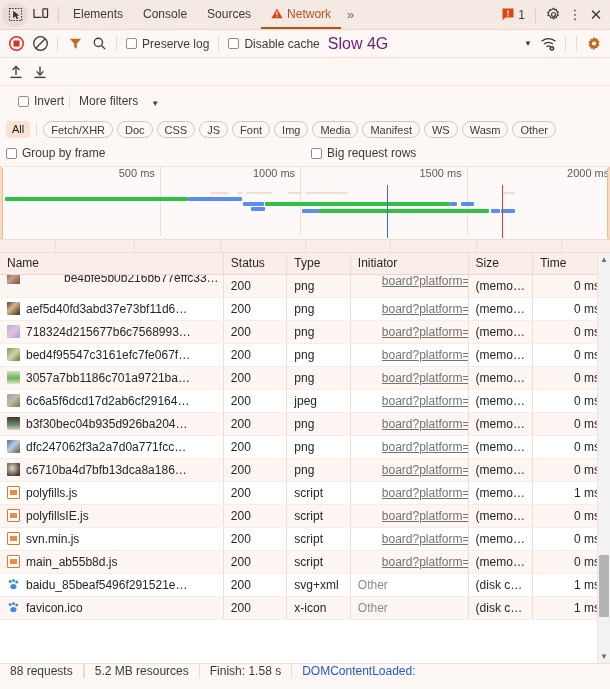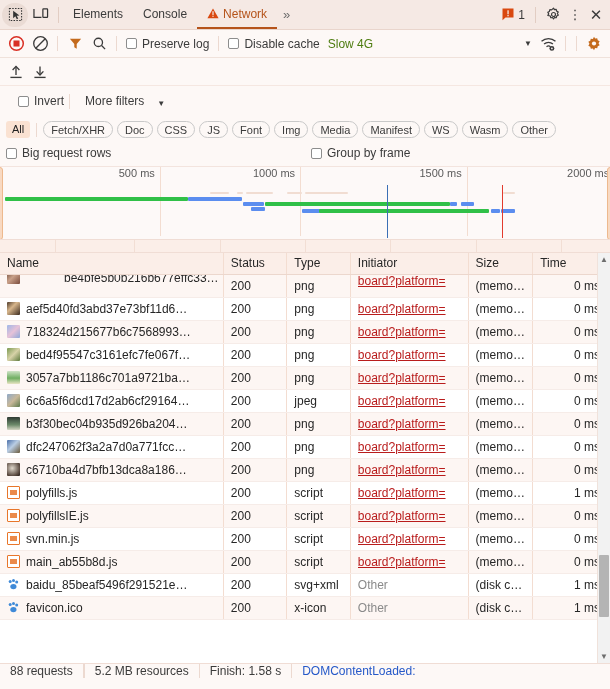--- a/index.html
+++ b/index.html
@@ -151,22 +151,22 @@
   .cbox.checked::after {
     content: "";
     position: absolute;
     left: 3px; top: 0px;
     width: 3px; height: 6px;
     border: solid #fff;
     border-width: 0 1.6px 1.6px 0;
     transform: rotate(42deg);
   }
   .throttle-label {
-    font-size: 12px;
-    color: #4d7c0f;
+    font-size: 16px;
+    color: #701a75;
     padding: 0 4px;
     white-space: nowrap;
     flex: 0 0 auto;
   }
   .caret {
     font-size: 8px;
     color: #3b3b3b;
     padding: 0 4px;
     flex: 0 0 auto;
   }
@@ -217,21 +217,21 @@
     align-items: center;
     gap: 5px;
     margin-left: 12px;
     font-size: 12px;
     flex: 0 0 auto;
   }
   .morefilters {
     display: flex;
     align-items: flex-end;
     gap: 13px;
-    margin-left: 10px;
+    margin-left: 4px;
     font-size: 12px;
     flex: 0 0 auto;
   }
 
   
   .chiprow {
     height: 27px;
     min-height: 27px;
     display: flex;
     align-items: center;
@@ -420,26 +420,27 @@
   }
   .fico.paw {
     background: transparent;
     color: #3f8ad8;
     font-size: 11px;
     line-height: 13px;
     text-align: center;
   }
   .status-cell { color: #8a8a8a; margin-top: 45px; }
   .init-link {
-    color: #b91c1c;
+    color: #737373;
     text-decoration: underline;
     overflow: hidden;
     text-overflow: clip;
     white-space: nowrap;
     display: block;
+    margin-left: 24px;
   }
   .init-other { color: #8a8a8a; }
   .size-cell { color: #8a8a8a; }
   .rowclip td { height: 14px; border-bottom: 1px solid #f6ece8; }
   .rowclip .namecell { margin-top: -6px; gap: 44px; }
   .rowclip td > * { position: relative; top: -5px; }
 
   
   .vscroll {
     position: absolute;
@@ -507,20 +508,21 @@
     <div class="tb-icon">
       <svg width="16" height="15" viewBox="0 0 17 16">
         <path d="M1 2 V11 H9" stroke="#333" stroke-width="1.3" fill="none"></path>
         <rect x="10.5" y="2" width="5" height="9" rx="0.6" stroke="#333" stroke-width="1.3" fill="none"></rect>
       </svg>
     </div>
     <div class="tb-sep"></div>
 
     <div class="tab">Elements</div>
     <div class="tab">Console</div>
+    <div class="tab">Sources</div>
     <div class="tab active">
       <span>
         <svg width="12" height="11" viewBox="0 0 12 11">
           <path d="M6 0.6 L11.6 10.2 H0.4 Z" fill="#d9480f"></path>
           <rect x="5.4" y="3.2" width="1.2" height="3.8" fill="#f5e9e4"></rect>
           <rect x="5.4" y="7.7" width="1.2" height="1.2" fill="#f5e9e4"></rect>
         </svg>
       </span>
       <span>Network</span>
     </div>
@@ -647,25 +649,25 @@
     <span class="chip">Media</span>
     <span class="chip">Manifest</span>
     <span class="chip">WS</span>
     <span class="chip">Wasm</span>
     <span class="chip">Other</span>
   </div>
 
   <div class="optgrid">
     <div class="cbwrap">
       <span class="cbox"></span>
-      <span>Big request rows</span>
+      <span>Group by frame</span>
     </div>
     <div class="cbwrap">
       <span class="cbox"></span>
-      <span>Group by frame</span>
+      <span>Big request rows</span>
     </div>
   </div>
 
   <div class="overview">
     <div class="ov-gridline" style="left:26.2%"></div>
     <div class="ov-gridline" style="left:49.2%"></div>
     <div class="ov-gridline" style="left:76.5%"></div>
 
     <div class="ov-tick" style="left:26.2%">500 ms</div>
     <div class="ov-tick" style="left:49.2%">1000 ms</div>

